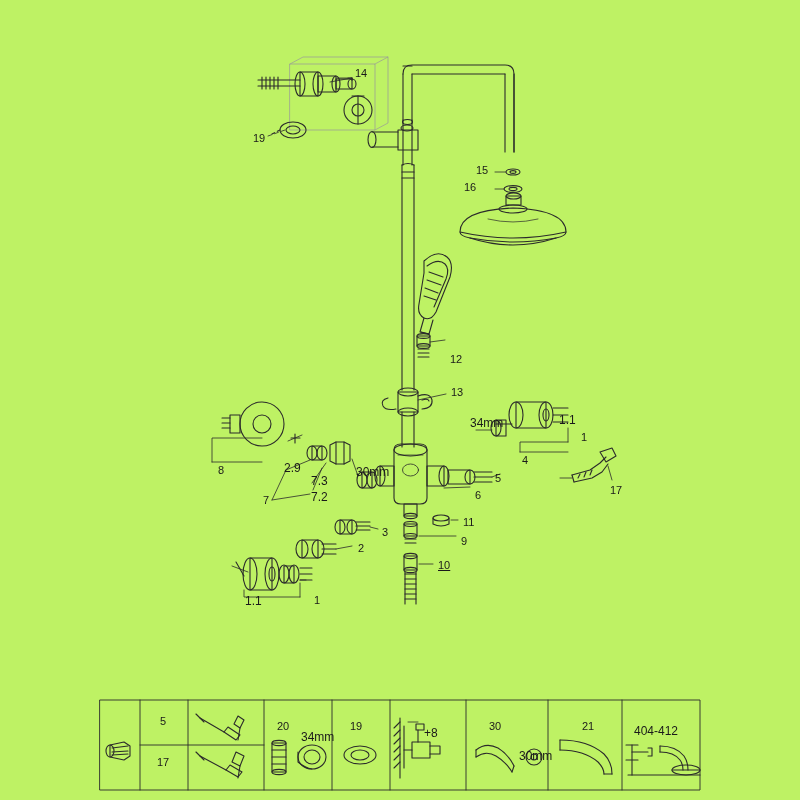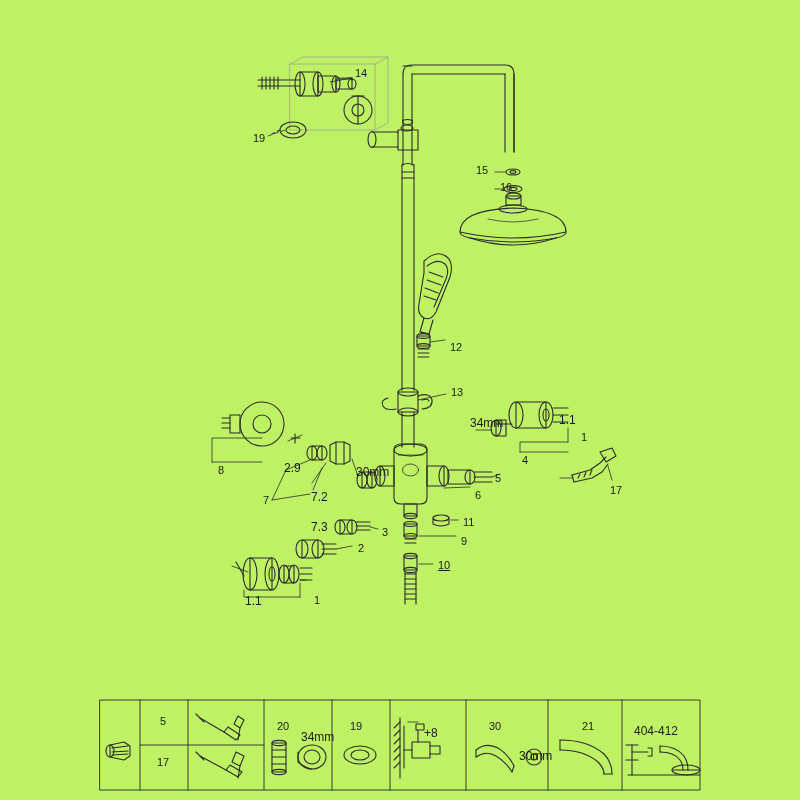--- a/index.html
+++ b/index.html
@@ -380,30 +380,30 @@
         <path d="M672 770 L700 770"></path>
         <ellipse cx="686" cy="770" rx="14" ry="5"></ellipse>
       </g>
     </g>
   </svg>
 
   <div>
     <span class="lbl" style="left:355px; top:68px;">14</span>
     <span class="lbl" style="left:253px; top:133px;">19</span>
     <span class="lbl" style="left:476px; top:165px;">15</span>
-    <span class="lbl" style="left:500px; top:182px;text-align:right;">16</span>
-    <span class="lbl" style="left:450px; top:342px;">12</span>
+    <span class="lbl" style="left:464px; top:182px;text-align:right;">16</span>
+    <span class="lbl" style="left:450px; top:354px;">12</span>
     <span class="lbl" style="left:451px; top:387px;">13</span>
     <span class="lbl small" style="left:470px; top:417px;">34mm</span>
     <span class="lbl small" style="left:559px; top:414px;">1.1</span>
     <span class="lbl" style="left:581px; top:432px;">1</span>
     <span class="lbl" style="left:522px; top:455px;">4</span>
     <span class="lbl" style="left:218px; top:465px;">8</span>
     <span class="lbl small" style="left:284px; top:462px;">2.9</span>
-    <span class="lbl small" style="left:311px; top:475px;margin-top:46px;">7.3</span>
+    <span class="lbl small" style="left:311px; top:475px;">7.3</span>
     <span class="lbl small" style="left:356px; top:466px;">30mm</span>
     <span class="lbl small" style="left:311px; top:491px;">7.2</span>
     <span class="lbl" style="left:263px; top:495px;">7</span>
     <span class="lbl" style="left:495px; top:473px;">5</span>
     <span class="lbl" style="left:475px; top:490px;">6</span>
     <span class="lbl" style="left:610px; top:485px;">17</span>
     <span class="lbl" style="left:382px; top:527px;">3</span>
     <span class="lbl" style="left:463px; top:517px;">11</span>
     <span class="lbl" style="left:461px; top:536px;">9</span>
     <span class="lbl" style="left:358px; top:543px;">2</span>

